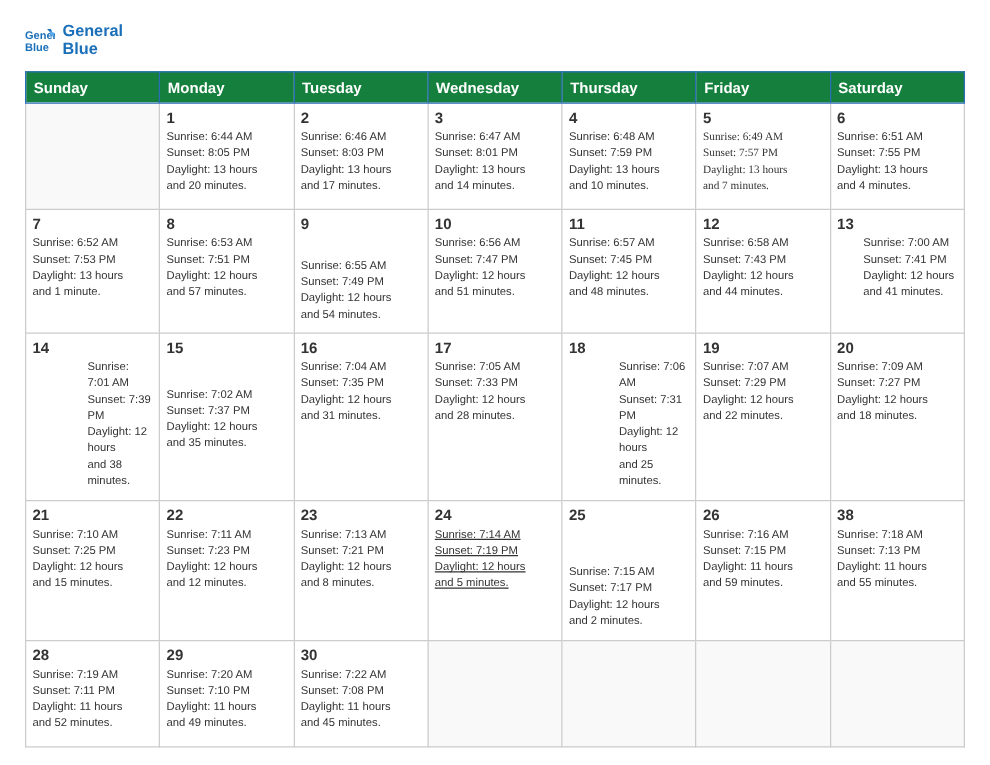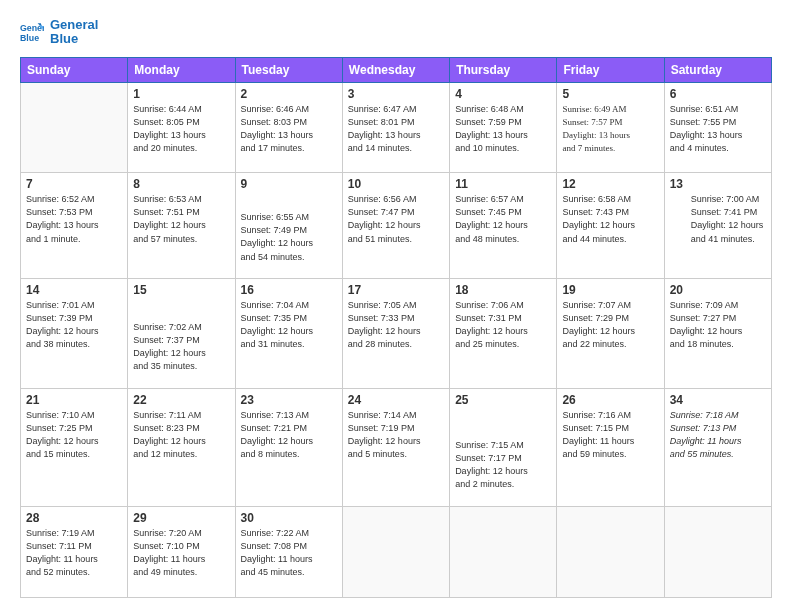--- a/index.html
+++ b/index.html
@@ -44,21 +44,21 @@
     .location {
       font-size: 13px;
       color: #555;
     }
     .calendar-table {
       width: 100%;
       border-collapse: collapse;
       flex: 1;
     }
     .calendar-table th {
-      background-color: #8b5cf6;
+      background-color: #15803d;
       color: #fff;
       font-size: 12px;
       font-weight: bold;
       padding: 5px 6px;
       text-align: left;
       border: 1px solid #2a6db5;
     }
     .calendar-table td {
       border: 1px solid #ccc;
       vertical-align: top;
@@ -212,21 +212,21 @@
             <span class="day-number">13</span>
             <div class="day-info" style="white-space: pre-line; margin-left: 21px;">Sunrise: 7:00 AM
 Sunset: 7:41 PM
 Daylight: 12 hours
 and 41 minutes.</div>
           </td>
         </tr>
         <tr>
           <td>
             <span class="day-number">14</span>
-            <div class="day-info" style="white-space: pre-line;">Sunrise: 7:01 AM
+            <div class="day-info" style="white-space: pre-line; margin-left: 44px;">Sunrise: 7:01 AM
 Sunset: 7:39 PM
 Daylight: 12 hours
 and 38 minutes.</div>
           </td>
           <td>
             <span class="day-number">15</span>
             <div class="day-info" style="white-space: pre-line; margin-top: 24px;">Sunrise: 7:02 AM
 Sunset: 7:37 PM
 Daylight: 12 hours
 and 35 minutes.</div>
@@ -240,21 +240,21 @@
           </td>
           <td>
             <span class="day-number">17</span>
             <div class="day-info" style="white-space: pre-line;">Sunrise: 7:05 AM
 Sunset: 7:33 PM
 Daylight: 12 hours
 and 28 minutes.</div>
           </td>
           <td>
             <span class="day-number">18</span>
-            <div class="day-info" style="white-space: pre-line;">Sunrise: 7:06 AM
+            <div class="day-info" style="white-space: pre-line; margin-left: 40px;">Sunrise: 7:06 AM
 Sunset: 7:31 PM
 Daylight: 12 hours
 and 25 minutes.</div>
           </td>
           <td>
             <span class="day-number">19</span>
             <div class="day-info" style="white-space: pre-line;">Sunrise: 7:07 AM
 Sunset: 7:29 PM
 Daylight: 12 hours
 and 22 minutes.</div>
@@ -271,55 +271,55 @@
           <td>
             <span class="day-number">21</span>
             <div class="day-info" style="white-space: pre-line;">Sunrise: 7:10 AM
 Sunset: 7:25 PM
 Daylight: 12 hours
 and 15 minutes.</div>
           </td>
           <td>
             <span class="day-number">22</span>
             <div class="day-info" style="white-space: pre-line;">Sunrise: 7:11 AM
-Sunset: 8:23 PM
+Sunset: 7:23 PM
 Daylight: 12 hours
 and 12 minutes.</div>
           </td>
           <td>
             <span class="day-number">23</span>
             <div class="day-info" style="white-space: pre-line;">Sunrise: 7:13 AM
 Sunset: 7:21 PM
 Daylight: 12 hours
 and 8 minutes.</div>
           </td>
           <td>
             <span class="day-number">24</span>
-            <div class="day-info" style="white-space: pre-line;">Sunrise: 7:14 AM
+            <div class="day-info" style="white-space: pre-line; text-decoration: underline;">Sunrise: 7:14 AM
 Sunset: 7:19 PM
 Daylight: 12 hours
 and 5 minutes.</div>
           </td>
           <td>
             <span class="day-number">25</span>
             <div class="day-info" style="white-space: pre-line; margin-top: 32px;">Sunrise: 7:15 AM
 Sunset: 7:17 PM
 Daylight: 12 hours
 and 2 minutes.</div>
           </td>
           <td>
             <span class="day-number">26</span>
             <div class="day-info" style="white-space: pre-line;">Sunrise: 7:16 AM
 Sunset: 7:15 PM
 Daylight: 11 hours
 and 59 minutes.</div>
           </td>
           <td>
-            <span class="day-number">34</span>
-            <div class="day-info" style="white-space: pre-line; font-style: italic;">Sunrise: 7:18 AM
+            <span class="day-number">38</span>
+            <div class="day-info" style="white-space: pre-line;">Sunrise: 7:18 AM
 Sunset: 7:13 PM
 Daylight: 11 hours
 and 55 minutes.</div>
           </td>
         </tr>
         <tr>
           <td>
             <span class="day-number">28</span>
             <div class="day-info" style="white-space: pre-line;">Sunrise: 7:19 AM
 Sunset: 7:11 PM

